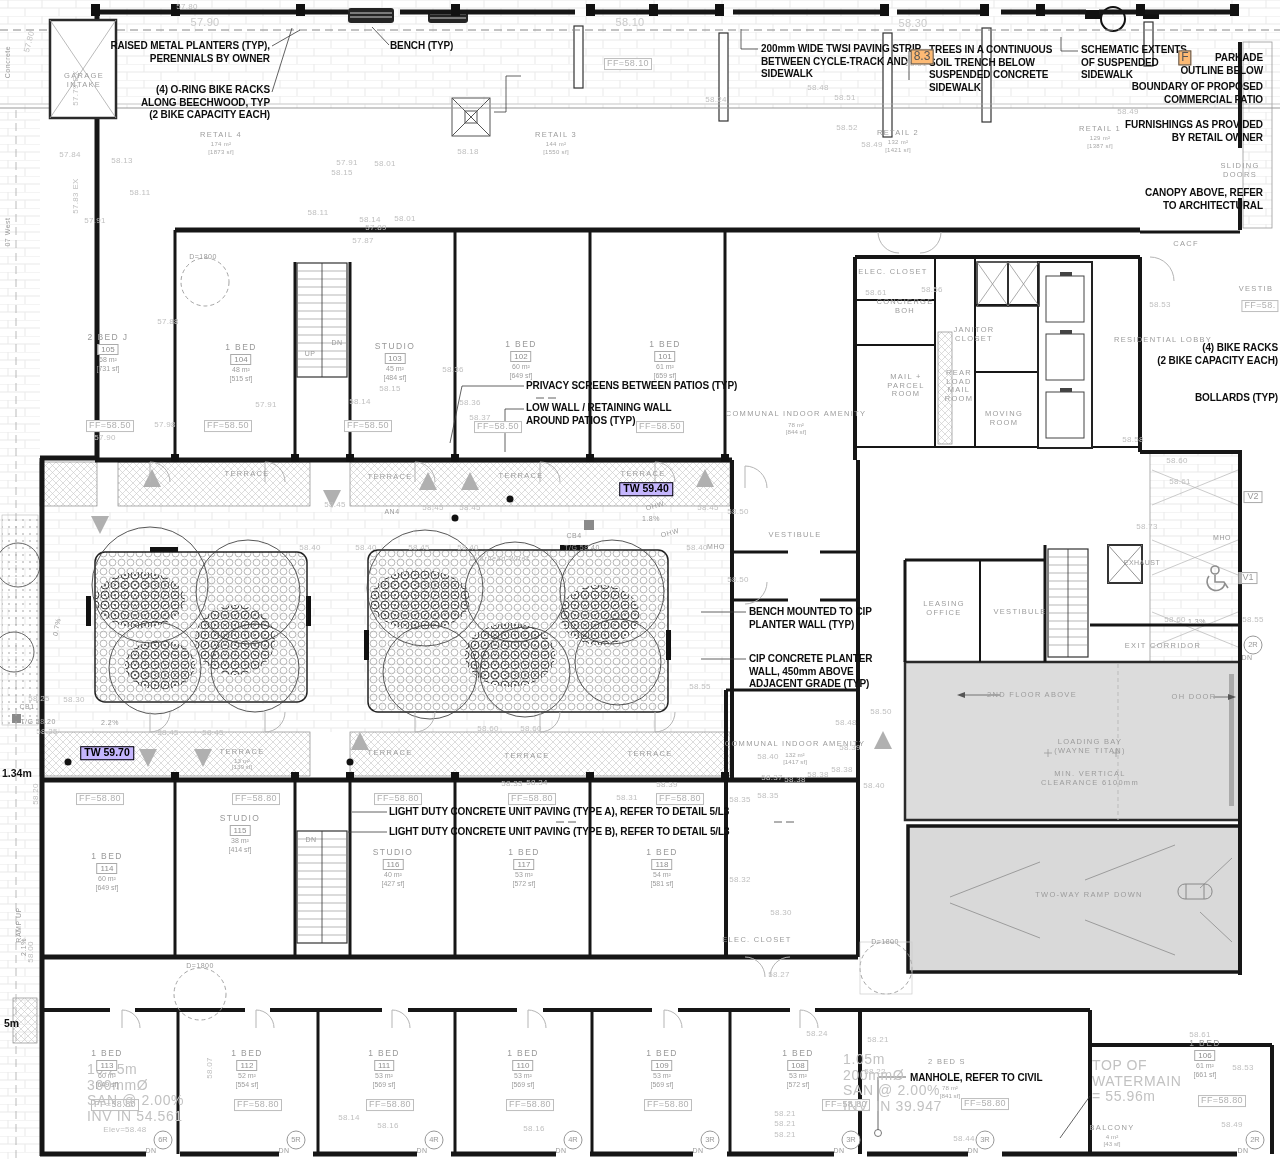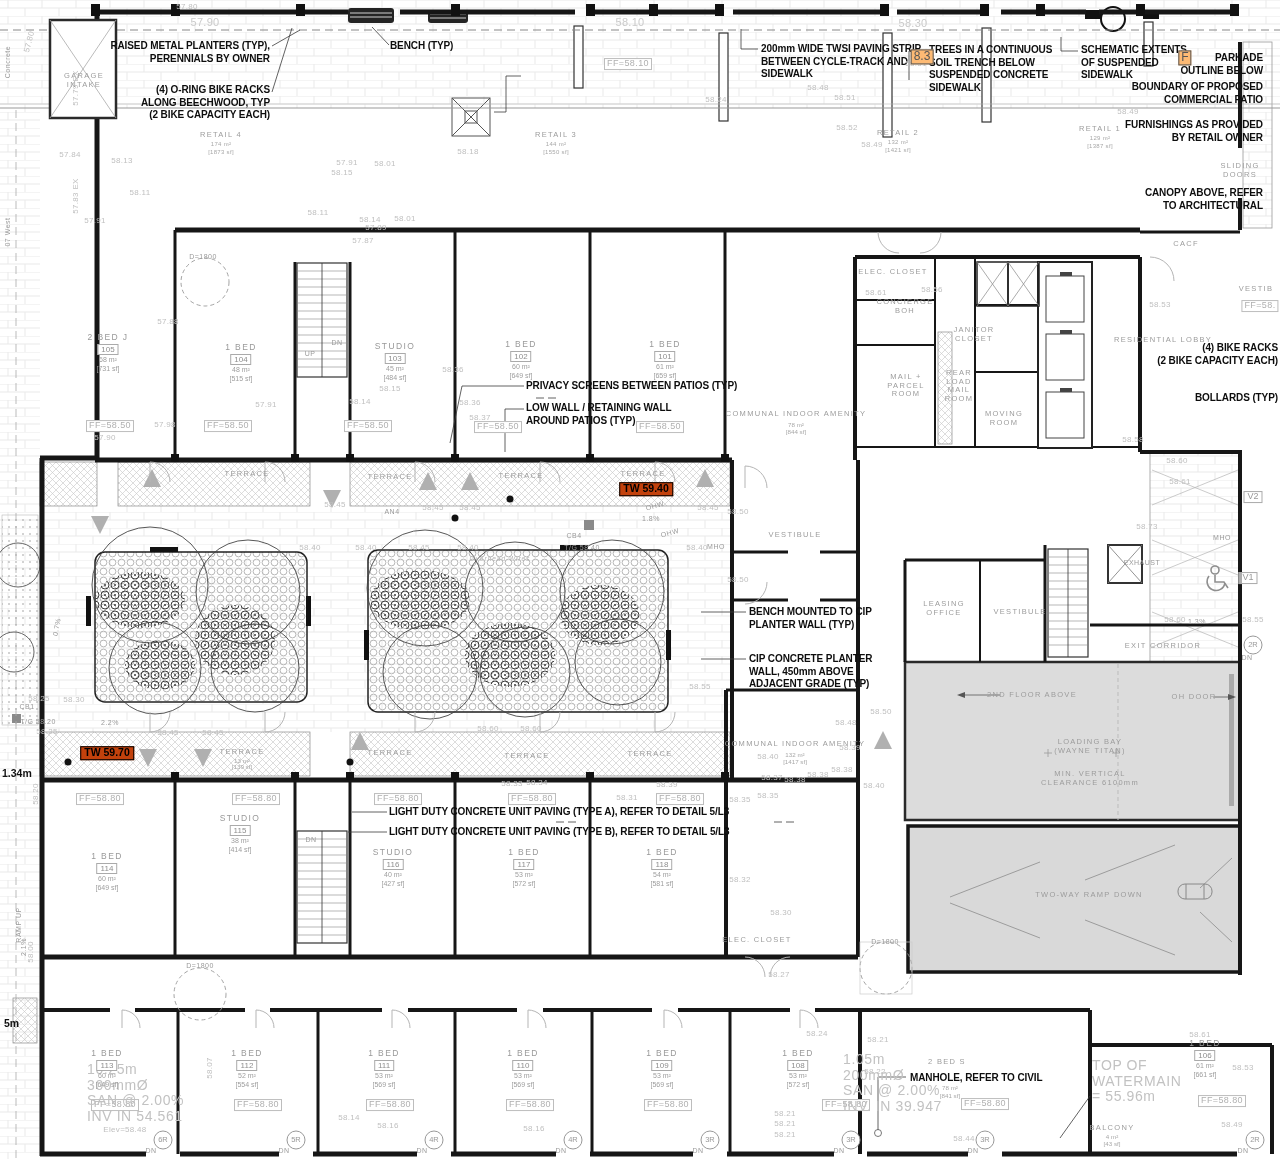--- a/index.html
+++ b/index.html
@@ -12,21 +12,21 @@
   .ann.ar{text-align:right}
   .room{font-size:7.5px;color:#9c9c9c;letter-spacing:1.3px;text-align:center}
   .room div{line-height:8.5px}
   .room.ra div:nth-child(n+2){font-size:6px;letter-spacing:.3px;color:#a8a8a8}
   .room-sub{font-size:6.2px;color:#a8a8a8;text-align:center}
   .unit{position:absolute;display:flex;flex-direction:column;align-items:center;transform:translateX(-50%)}
   .unit .ut{font-size:8.5px;color:#999;letter-spacing:1.4px}
   .unit .un{font-size:8px;color:#8e8e8e;border:1px solid #aaa;padding:0 3px;margin:2px 0 1px;background:#fff}
   .unit .ua{font-size:7px;color:#9e9e9e;line-height:8.5px}
   .ff{font-size:9px;color:#b0b0b0;border:1px solid #bdbdbd;background:#fff;padding:0 2px;letter-spacing:.4px}
-  .tw{font-size:10.5px;font-weight:bold;color:#000;border:1.6px solid #000;background:#c2410c;padding:0 3px}
+  .tw{font-size:10.5px;font-weight:bold;color:#000;border:1.6px solid #000;background:#c4b5fd;padding:0 3px}
   .spot{font-size:8px;color:#c0c0c0;letter-spacing:.3px}
   .lg{font-size:11px;color:#cbcbcb}
   .civil{font-size:14px;color:#c2c2c2;letter-spacing:.6px}
   .civil div{line-height:15.5px}
   .tagc{width:17px;height:17px;border:1px solid #999;border-radius:50%;color:#999;
     font-size:7.5px;display:flex;align-items:center;justify-content:center;background:#fff}
   .boxed{font-size:12px;color:#555;border:1px solid #555;padding:0 2px;background:#fdba74}
   .vbox{font-size:9px;color:#9a9a9a;border:1px solid #aaa;padding:0 3px;background:rgba(255,255,255,.65)}
   .mn{font-size:7px;color:#9a9a9a;letter-spacing:.5px}
   .bold{font-weight:bold;font-size:10.5px;color:#111}

